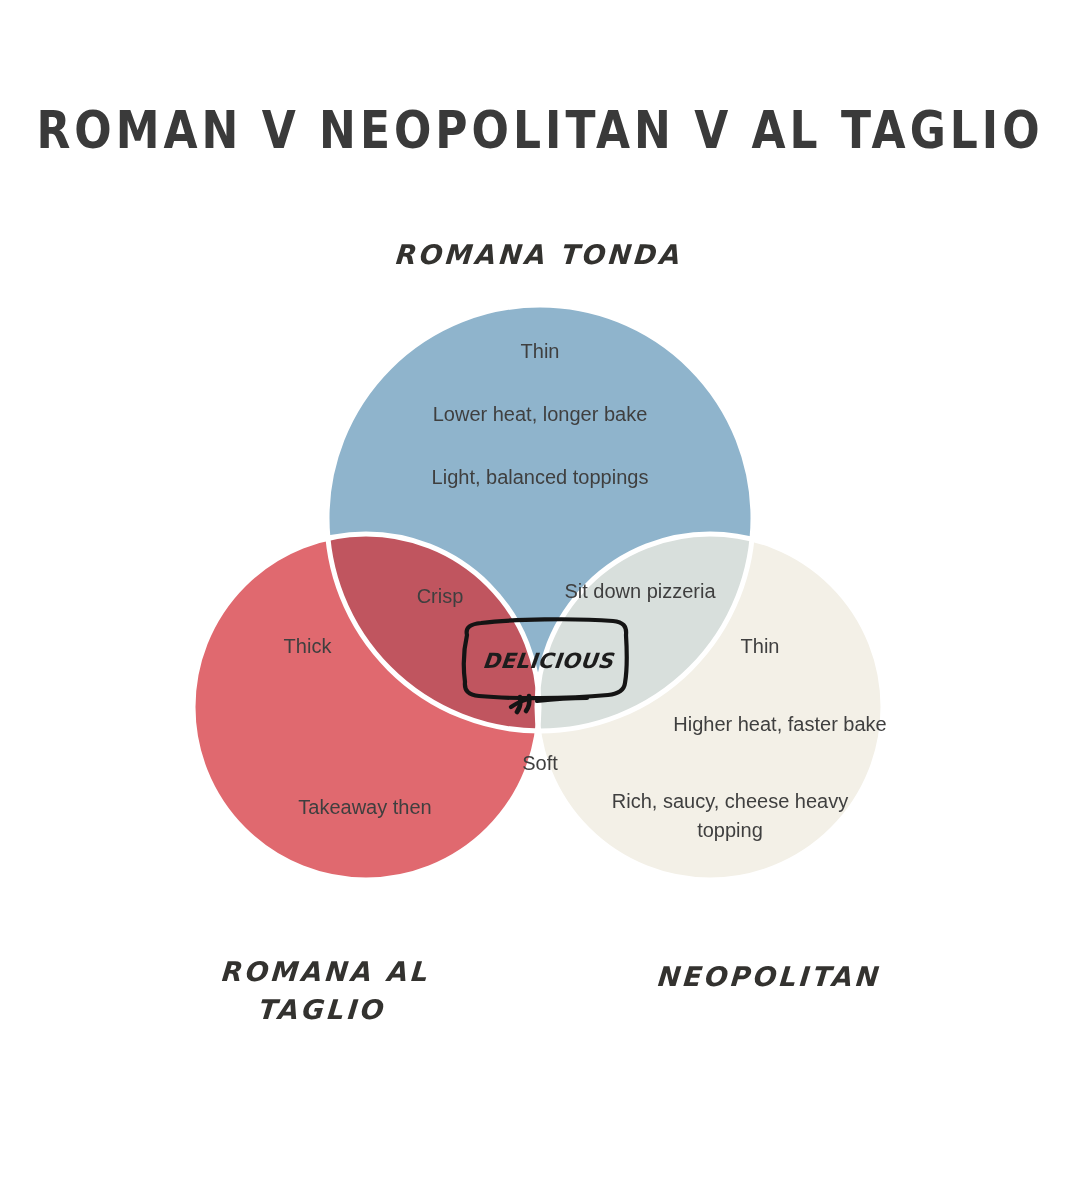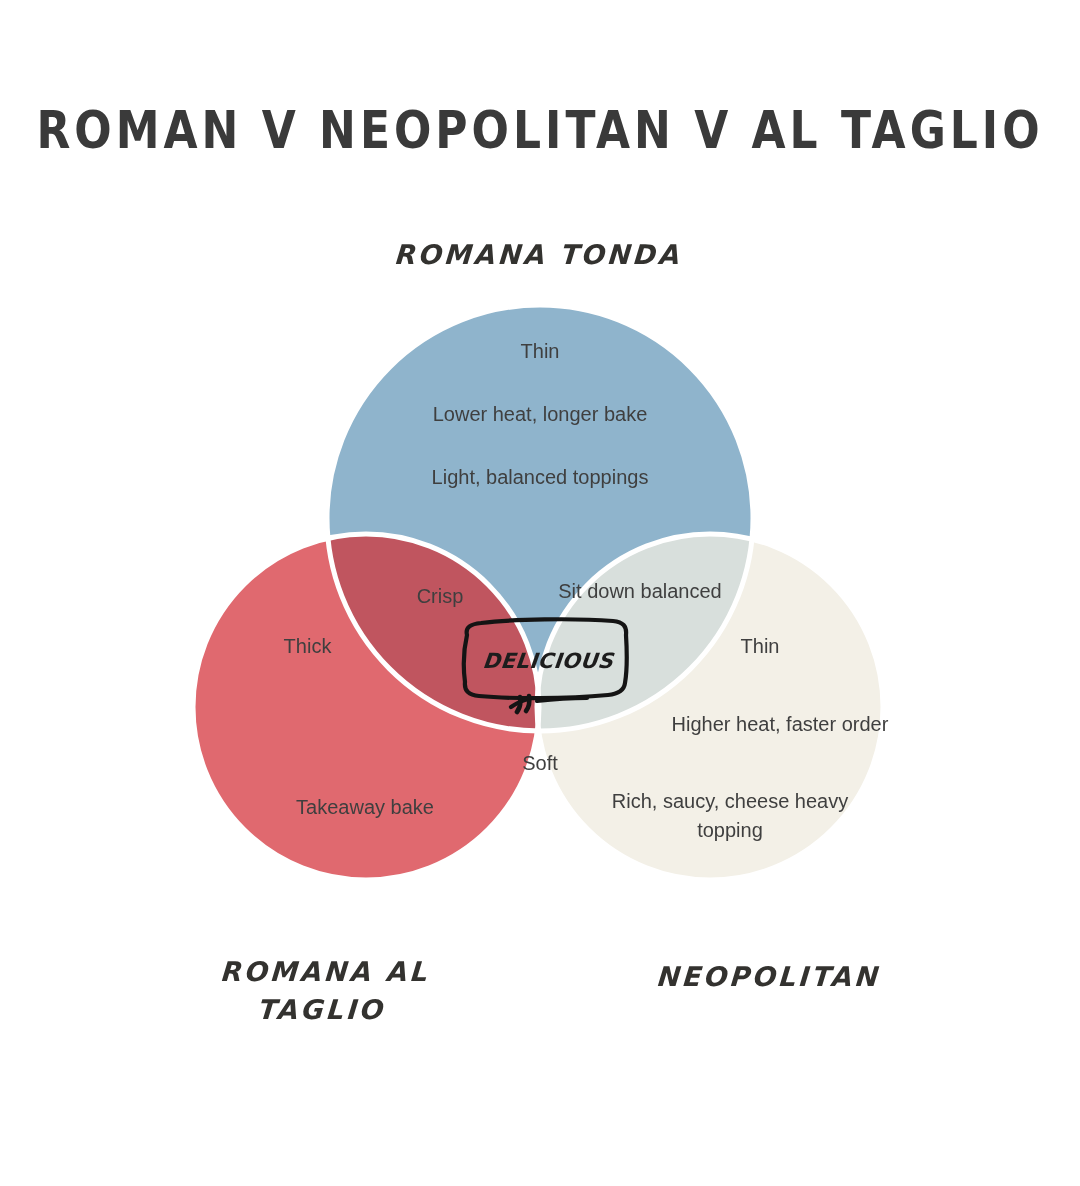--- a/index.html
+++ b/index.html
@@ -164,29 +164,29 @@
   <div class="hand-label" id="label-left">ROMANA AL
 TAGLIO</div>
 
   <div class="hand-label" id="label-right">NEOPOLITAN</div>
 
   <div class="region-text" id="t-blue-1">Thin</div>
   <div class="region-text" id="t-blue-3">Light, balanced toppings</div>
   <div class="region-text" id="t-blue-2">Lower heat, longer bake</div>
 
   <div class="region-text" id="t-red-1">Thick</div>
-  <div class="region-text" id="t-red-3">Takeaway bake</div>
+  <div class="region-text" id="t-red-3">Takeaway then</div>
 
   <div class="region-text" id="t-cream-1">Thin</div>
-  <div class="region-text" id="t-cream-2">Higher heat, faster order</div>
+  <div class="region-text" id="t-cream-2">Higher heat, faster bake</div>
   <div class="region-text" id="t-cream-3">Rich, saucy, cheese heavy
 topping</div>
 
   <div class="region-text" id="t-blue-red">Crisp</div>
-  <div class="region-text" id="t-blue-cream">Sit down balanced</div>
+  <div class="region-text" id="t-blue-cream">Sit down pizzeria</div>
   <div class="region-text" id="t-red-cream">Soft</div>
 
   <div id="delicious-wrap">
     <svg width="190" height="100" viewBox="0 0 190 100" aria-hidden="true">
       <path d="M12,20 C10,12 16,9 26,8 C58,4 120,3 158,6 C168,7 172,11 171,20
                C172,36 172,56 170,68 C169,76 163,79 153,80
                C110,84 56,84 24,81 C14,80 9,76 10,67
                C8,52 9,33 12,20 Z" fill="none" stroke="#141414" stroke-width="4.2" stroke-linecap="round" stroke-linejoin="round"></path>
       <path d="M56,92 C62,88 68,85 74,84" fill="none" stroke="#141414" stroke-width="4.2" stroke-linecap="round"></path>
       <path d="M65,82 C66,88 65,93 62,97" fill="none" stroke="#141414" stroke-width="4.6" stroke-linecap="round"></path>

